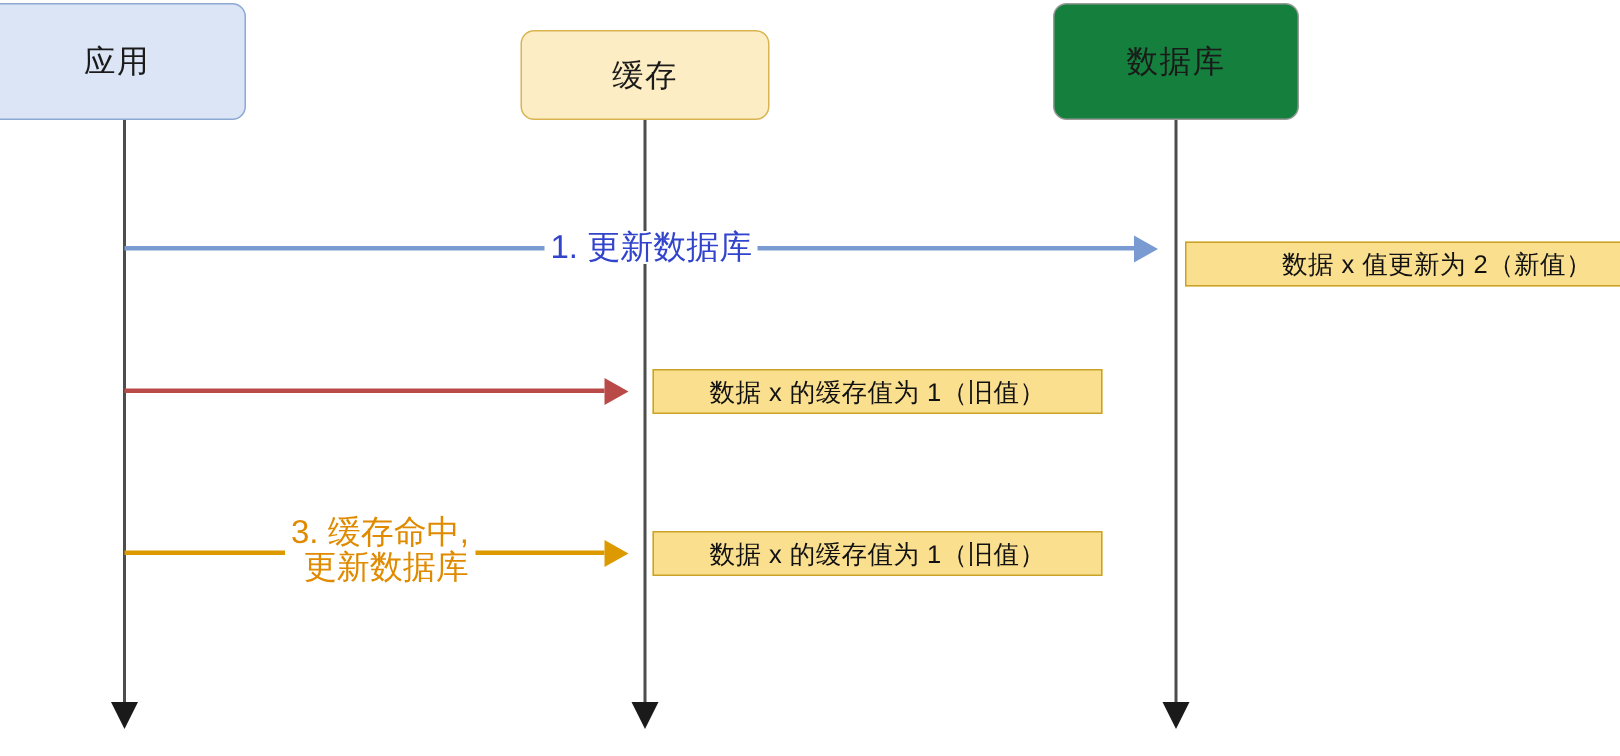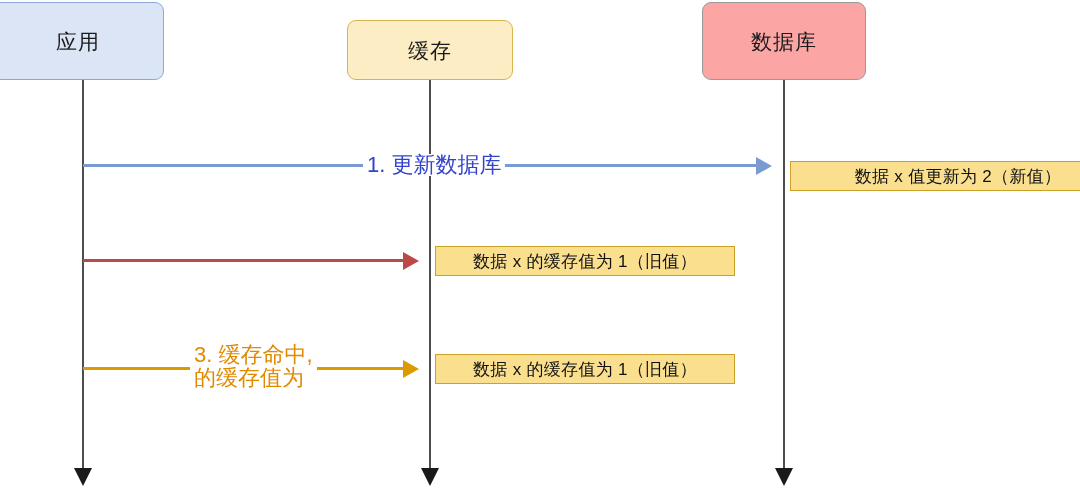--- a/index.html
+++ b/index.html
@@ -49,21 +49,21 @@
     width: 166px;
     height: 60px;
     background: #fcedc4;
     border-color: #d9b451;
   }
   .p-db {
     left: 702px;
     top: 2px;
     width: 164px;
     height: 78px;
-    background: #fca5a5;
+    background: #15803d;
     border-color: #9a9a9a;
   }
 
   
   .lifeline {
     position: absolute;
     top: 80px;
     width: 2px;
     height: 390px;
     background: #4d4d4d;
@@ -146,23 +146,23 @@
 
   <div class="msg-line" style="left:83px; top:164px; width:673px; background:#7a9bd1;"></div>
   <div class="msg-head" style="left:756px; top:157px; border-left-color:#7a9bd1;"></div>
   <div class="msg-label" style="left:363px; top:154px; color:#3344cc;">1. 更新数据库</div>
 
   <div class="msg-line" style="left:83px; top:259px; width:320px; background:#b94a48;"></div>
   <div class="msg-head" style="left:403px; top:252px; border-left-color:#b94a48;"></div>
 
   <div class="msg-line" style="left:83px; top:367px; width:320px; background:#dd9a00;"></div>
   <div class="msg-head" style="left:403px; top:360px; border-left-color:#dd9a00;"></div>
-  <div class="msg-label two-line" style="left:190px; top:343px; color:#e08a00; text-align:left;">
+  <div class="msg-label two-line" style="left:190px; top:343px; color:#e08a00; text-align:right;">
     <div>3. 缓存命中,</div>
-    <div>的缓存值为</div>
+    <div>更新数据库</div>
   </div>
 
   <div class="note" style="left:790px; top:161px; width:336px;">
     <span class="note-label">数据 x 值更新为 2（新值）</span>
   </div>
 
   <div class="note" style="left:435px; top:246px; width:300px;">
     <span class="note-label">数据 x 的缓存值为 1（旧值）</span>
   </div>
 

